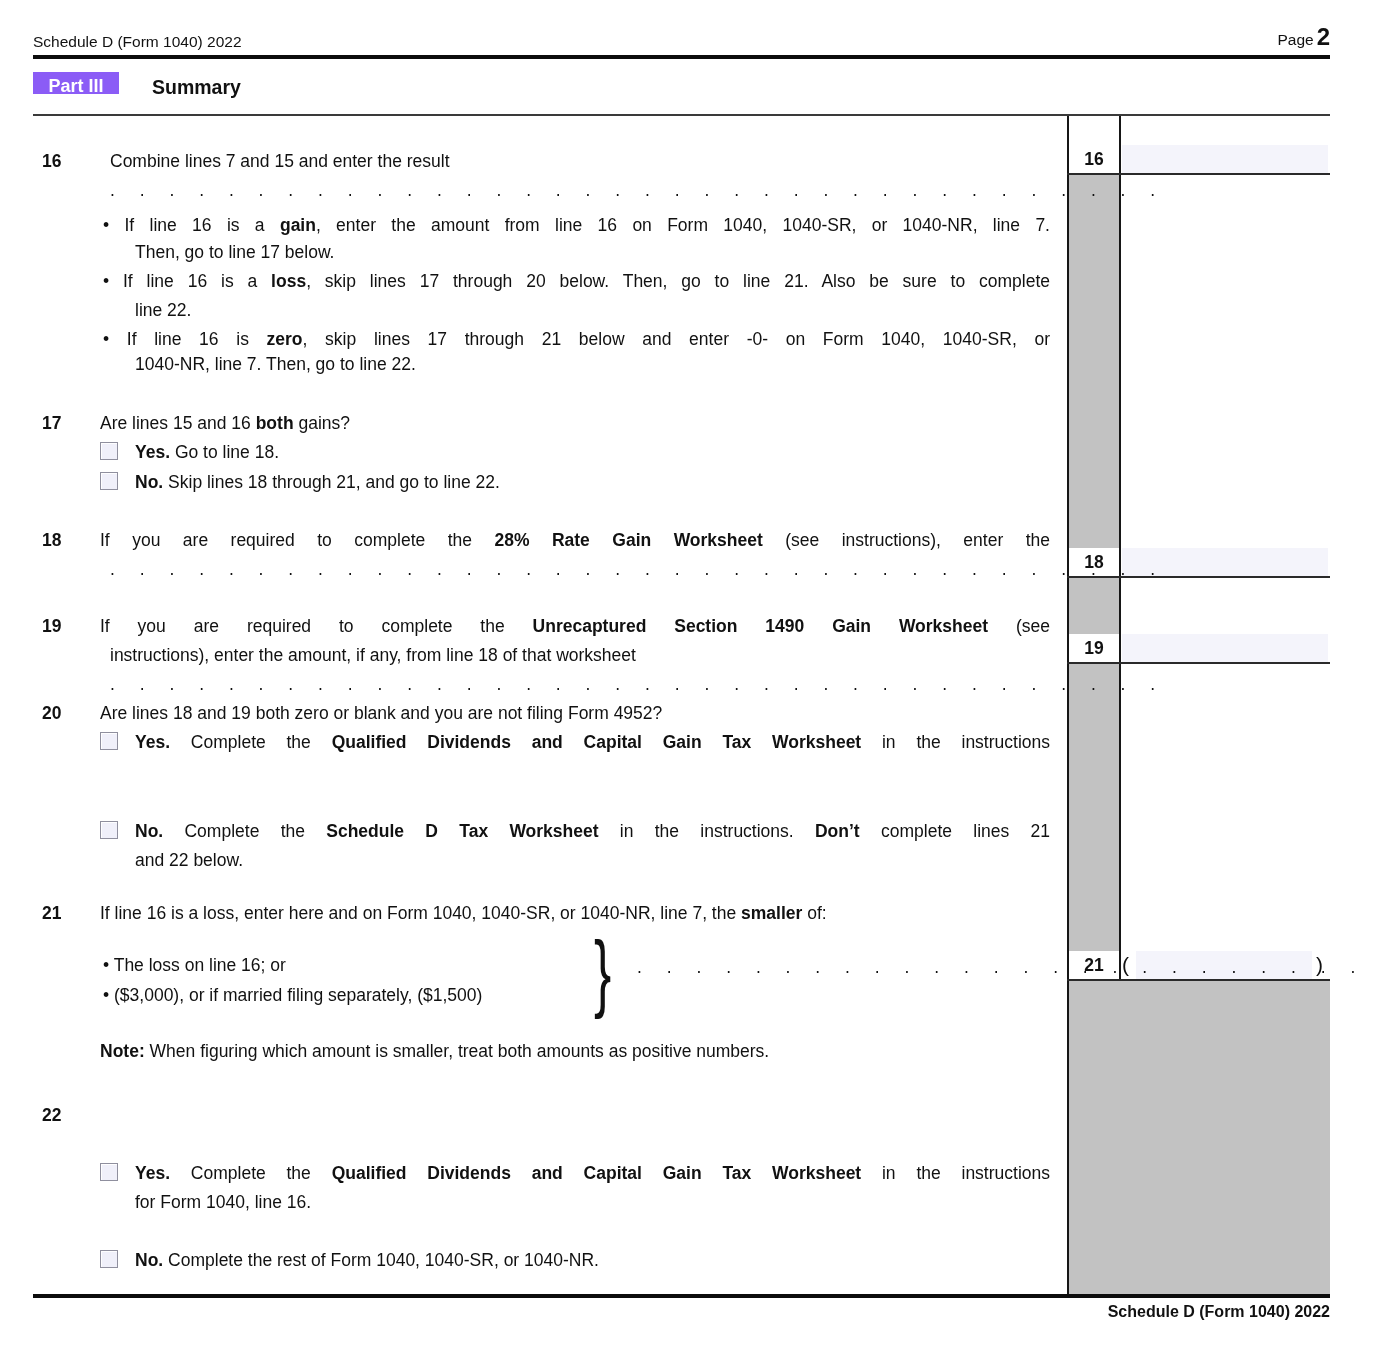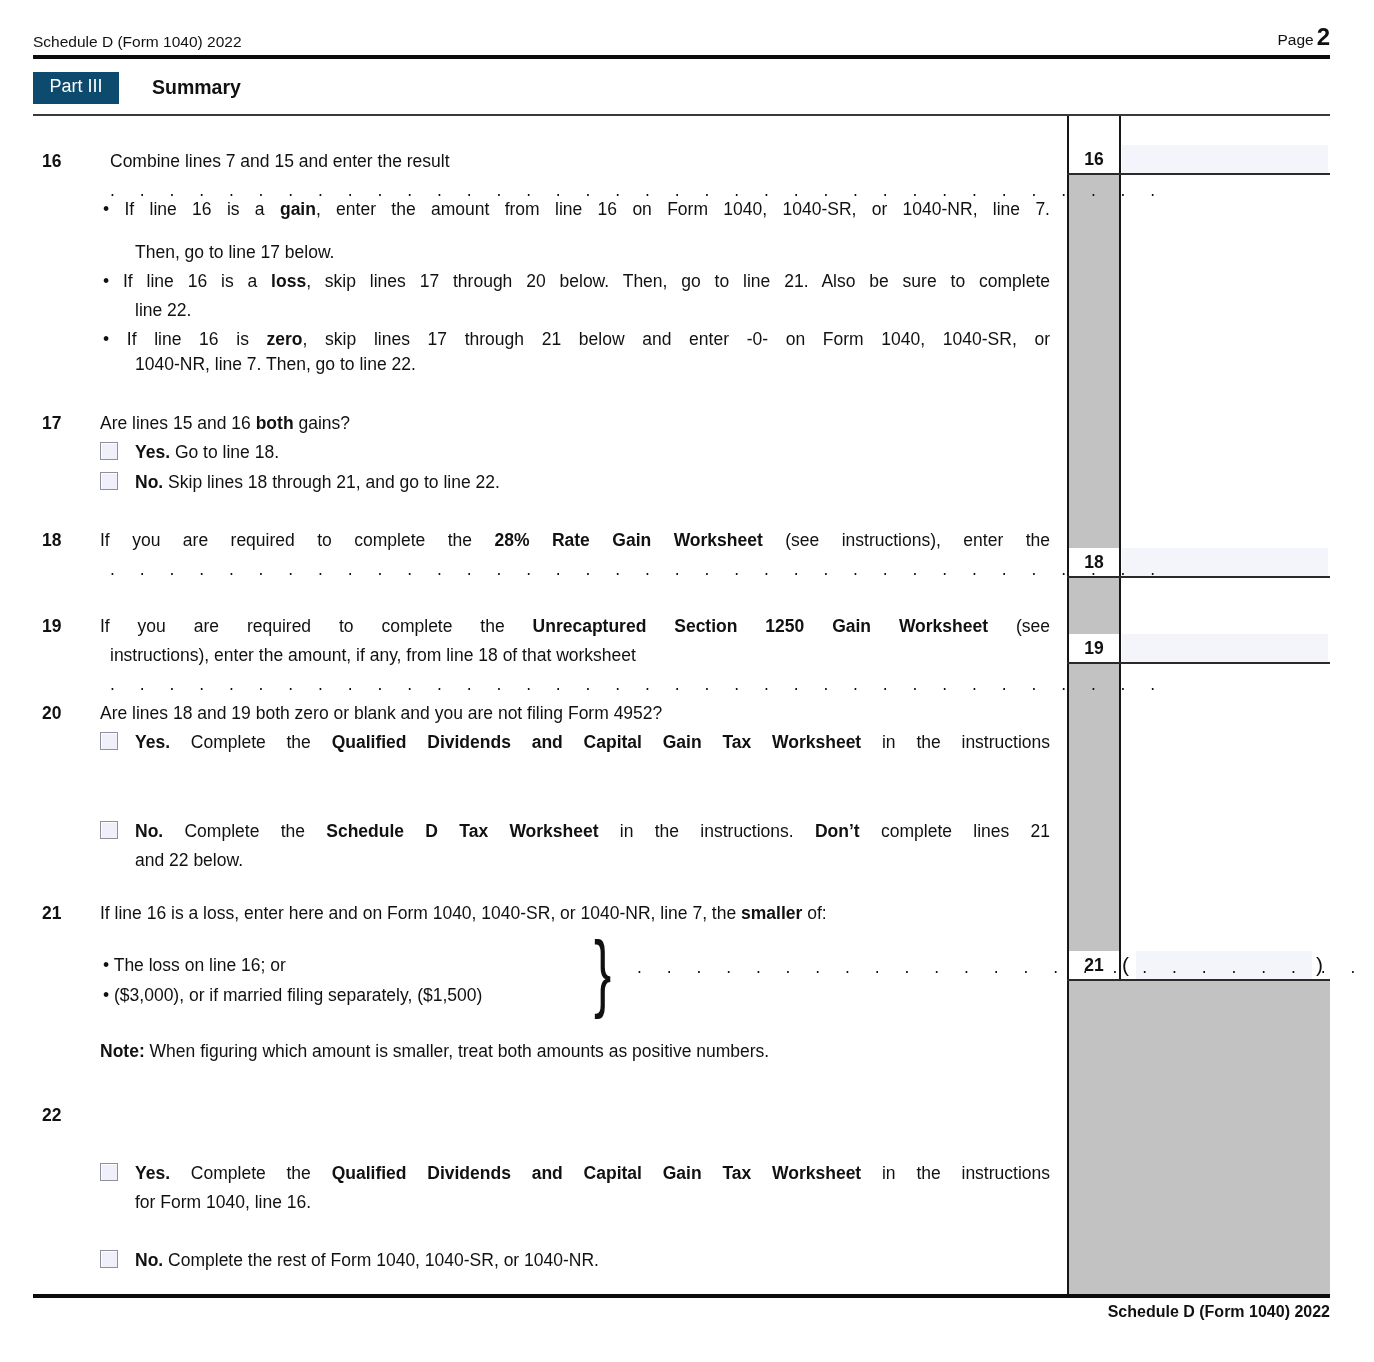--- a/index.html
+++ b/index.html
@@ -19,22 +19,22 @@
   .field{position:absolute;background:#f4f4fb;}
   .vrule{position:absolute;background:#161616;}
   .hrule{position:absolute;background:#2a2a2a;}
   .gray{position:absolute;background:#c2c2c2;}
   .paren{position:absolute;font-size:21px;line-height:28px;}
   .hdr-title{position:absolute;left:33px;top:33px;font-size:15.5px;line-height:18px;}
   .hdr-page{position:absolute;right:44px;top:22px;font-size:15.5px;}
   .pgnum{font-size:24px;font-weight:bold;margin-left:3px;}
   .rule-thick{position:absolute;left:33px;width:1297px;height:4px;background:#0c0c0c;}
   .rule-thin{position:absolute;left:33px;width:1297px;height:2px;background:#3a3a3a;}
-  .part-badge{position:absolute;left:33px;top:72px;width:86px;height:32px;background:#0c4a6e;color:#fff;
-              font-weight:normal;font-size:18px;text-align:center;line-height:28px;}
+  .part-badge{position:absolute;left:33px;top:72px;width:86px;height:22px;background:#8b5cf6;color:#fff;
+              font-weight:bold;font-size:18px;text-align:center;line-height:28px;}
   .part-title{position:absolute;left:152px;top:73px;font-weight:bold;font-size:19.5px;line-height:28px;}
   .brace{position:absolute;left:594px;top:928px;font-size:86px;line-height:86px;font-weight:400;
          transform:scaleX(0.6);transform-origin:left center;}
   .footer{position:absolute;right:44px;top:1302px;font-weight:bold;font-size:16px;line-height:20px;}
 </style>
 </head>
 <body>
 
 <div class="page">
 
@@ -71,21 +71,21 @@
   <span class="paren" style="left:1122px;top:951px">(</span>
   <span class="paren" style="left:1316px;top:951px">)</span>
   <div class="hrule" style="left:1067px;top:979px;width:263px;height:2px"></div>
 
   <div class="itemnum" style="top:147px">16</div>
   <div class="flexrow" style="left:100px;top:147px;width:945px">
     <span class="nowrap">Combine lines 7 and 15 and enter the result</span>
     <span class="leader">. . . . . . . . . . . . . . . . . . . . . . . . . . . . . . . . . . . .</span>
   </div>
 
-  <div class="line stretch" style="left:103px;top:195px;width:947px">
+  <div class="line stretch" style="left:103px;top:211px;width:947px">
     <span>•</span>
     <span><span>If line 16 is a </span><span class="b">gain</span><span>, enter the amount from line 16 on Form 1040, 1040-SR, or 1040-NR, line 7.</span></span>
   </div>
   <div class="line" style="left:135px;top:238px"><span><span>Then, go to line 17 below.</span></span></div>
 
   <div class="line stretch" style="left:103px;top:267px;width:947px">
     <span>•</span>
     <span><span>If line 16 is a </span><span class="b">loss</span><span>, skip lines 17 through 20 below. Then, go to line 21. Also be sure to complete</span></span>
   </div>
   <div class="line" style="left:135px;top:296px"><span><span>line 22.</span></span></div>
@@ -103,21 +103,21 @@
   <div class="checkbox" style="left:100px;top:472px"></div>
   <div class="line" style="left:135px;top:468px"><span><span class="b">No.</span><span> Skip lines 18 through 21, and go to line 22.</span></span></div>
 
   <div class="itemnum" style="top:526px">18</div>
   <div class="line stretch" style="left:100px;top:526px;width:950px"><span><span>If you are required to complete the </span><span class="b">28% Rate Gain Worksheet</span><span> (see instructions), enter the</span></span></div>
   <div class="flexrow" style="left:100px;top:555px;width:945px">
     <span class="leader">. . . . . . . . . . . . . . . . . . . . . . . . . . . . . . . . . . . .</span>
   </div>
 
   <div class="itemnum" style="top:612px">19</div>
-  <div class="line stretch" style="left:100px;top:612px;width:950px"><span><span>If you are required to complete the </span><span class="b">Unrecaptured Section 1250 Gain Worksheet</span><span> (see</span></span></div>
+  <div class="line stretch" style="left:100px;top:612px;width:950px"><span><span>If you are required to complete the </span><span class="b">Unrecaptured Section 1490 Gain Worksheet</span><span> (see</span></span></div>
   <div class="flexrow" style="left:100px;top:641px;width:945px">
     <span class="nowrap"><span>instructions), enter the amount, if any, from line 18 of that worksheet</span></span>
     <span class="leader">. . . . . . . . . . . . . . . . . . . . . . . . . . . . . . . . . . . .</span>
   </div>
 
   <div class="itemnum" style="top:699px">20</div>
   <div class="line" style="left:100px;top:699px"><span><span>Are lines 18 and 19 both zero or blank and you are not filing Form 4952?</span></span></div>
   <div class="checkbox" style="left:100px;top:732px"></div>
   <div class="line stretch" style="left:135px;top:728px;width:915px"><span><span class="b">Yes.</span><span> Complete the </span><span class="b">Qualified Dividends and Capital Gain Tax Worksheet</span><span> in the instructions</span></span></div>
   <div class="checkbox" style="left:100px;top:821px"></div>

